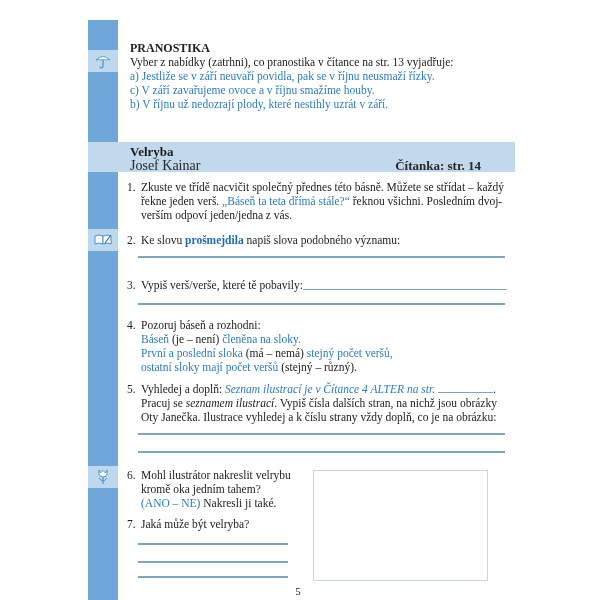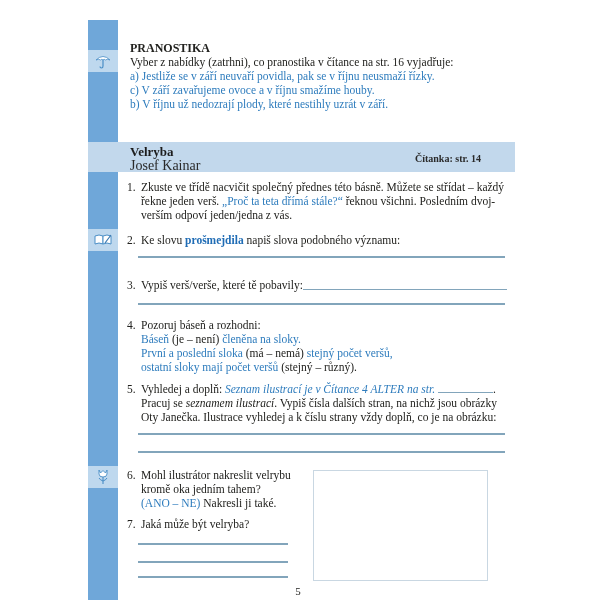--- a/index.html
+++ b/index.html
@@ -17,21 +17,21 @@
   .prano .t{font-weight:bold;font-size:12px;}
   .blue{color:#2e7cbd;}
   .bblue{color:#1f6cb5;font-weight:bold;}
   .itblue{color:#2e7cbd;font-style:italic;}
   .it{font-style:italic;}
   
   .hband{position:absolute;left:88px;top:122px;width:427px;height:30px;background:#c2d8ec;
     font-family:Liberation Serif, serif;}
   .hband .title{position:absolute;left:42px;top:3px;font-size:13px;font-weight:bold;color:#1c1c1c;}
   .hband .author{position:absolute;left:42px;top:17px;font-size:14px;color:#2a2a2a;}
-  .hband .ref{position:absolute;right:34px;top:10px;font-size:10px;font-weight:bold;color:#2a2a2a;}
+  .hband .ref{position:absolute;right:34px;top:17px;font-size:13px;font-weight:bold;color:#2a2a2a;}
   
   .ex{position:absolute;left:127px;display:flex;}
   .ex .num{width:14px;flex:none;}
   .ex .body{width:366px;}
   .ex6 .body{width:184px;}
   .ln{display:block;}
   
   .aline{position:absolute;height:0;border-bottom:2px solid #82a5bb;}
   .inline-blank{display:inline-block;border-bottom:1px solid #82a5bb;height:10px;vertical-align:baseline;}
   .fill-row{display:flex;}
@@ -72,37 +72,37 @@
       <svg width="16" height="18" viewBox="0 0 16 18">
         <path d="M4 2 L5.5 5 L8 2.5 L10.5 5 L12 2 L12 6 Q12 9 8 9 Q4 9 4 6 Z" fill="#ffffff" stroke="#4a8ec6" stroke-width="0.9"></path>
         <path d="M8 9 L8 16" stroke="#4a8ec6" stroke-width="1.1"></path>
         <path d="M8 13 Q5 12 4 10 M8 13 Q11 12 12 10" fill="none" stroke="#4a8ec6" stroke-width="1"></path>
       </svg>
     </span>
   </div>
 
   <div class="prano">
     <div class="ln t">PRANOSTIKA</div>
-    <div class="ln">Vyber z nabídky (zatrhni), co pranostika v čítance na str. 16 vyjadřuje:</div>
+    <div class="ln">Vyber z nabídky (zatrhni), co pranostika v čítance na str. 13 vyjadřuje:</div>
     <div class="ln blue">a) Jestliže se v září neuvaří povidla, pak se v říjnu neusmaží řízky.</div>
     <div class="ln blue">c) V září zavařujeme ovoce a v říjnu smažíme houby.</div>
     <div class="ln blue">b) V říjnu už nedozrají plody, které nestihly uzrát v září.</div>
   </div>
 
   <div class="hband">
     <div class="title">Velryba</div>
     <div class="author">Josef Kainar</div>
     <div class="ref">Čítanka: str. 14</div>
   </div>
 
   <div class="ex" style="top:160px;">
     <span class="num">1.</span>
     <div class="body">
       <span class="ln">Zkuste ve třídě nacvičit společný přednes této básně. Můžete se střídat – každý</span>
-      <span class="ln"><span>řekne jeden verš. </span><span class="blue">„Proč ta teta dřímá stále?“</span><span> řeknou všichni. Posledním dvoj-</span></span>
+      <span class="ln"><span>řekne jeden verš. </span><span class="blue">„Báseň ta teta dřímá stále?“</span><span> řeknou všichni. Posledním dvoj-</span></span>
       <span class="ln">verším odpoví jeden/jedna z vás.</span>
     </div>
   </div>
 
   <div class="ex" style="top:213px;">
     <span class="num">2.</span>
     <div class="body">
       <span class="ln"><span>Ke slovu </span><span class="bblue">prošmejdila</span><span> napiš slova podobného významu:</span></span>
     </div>
   </div>

